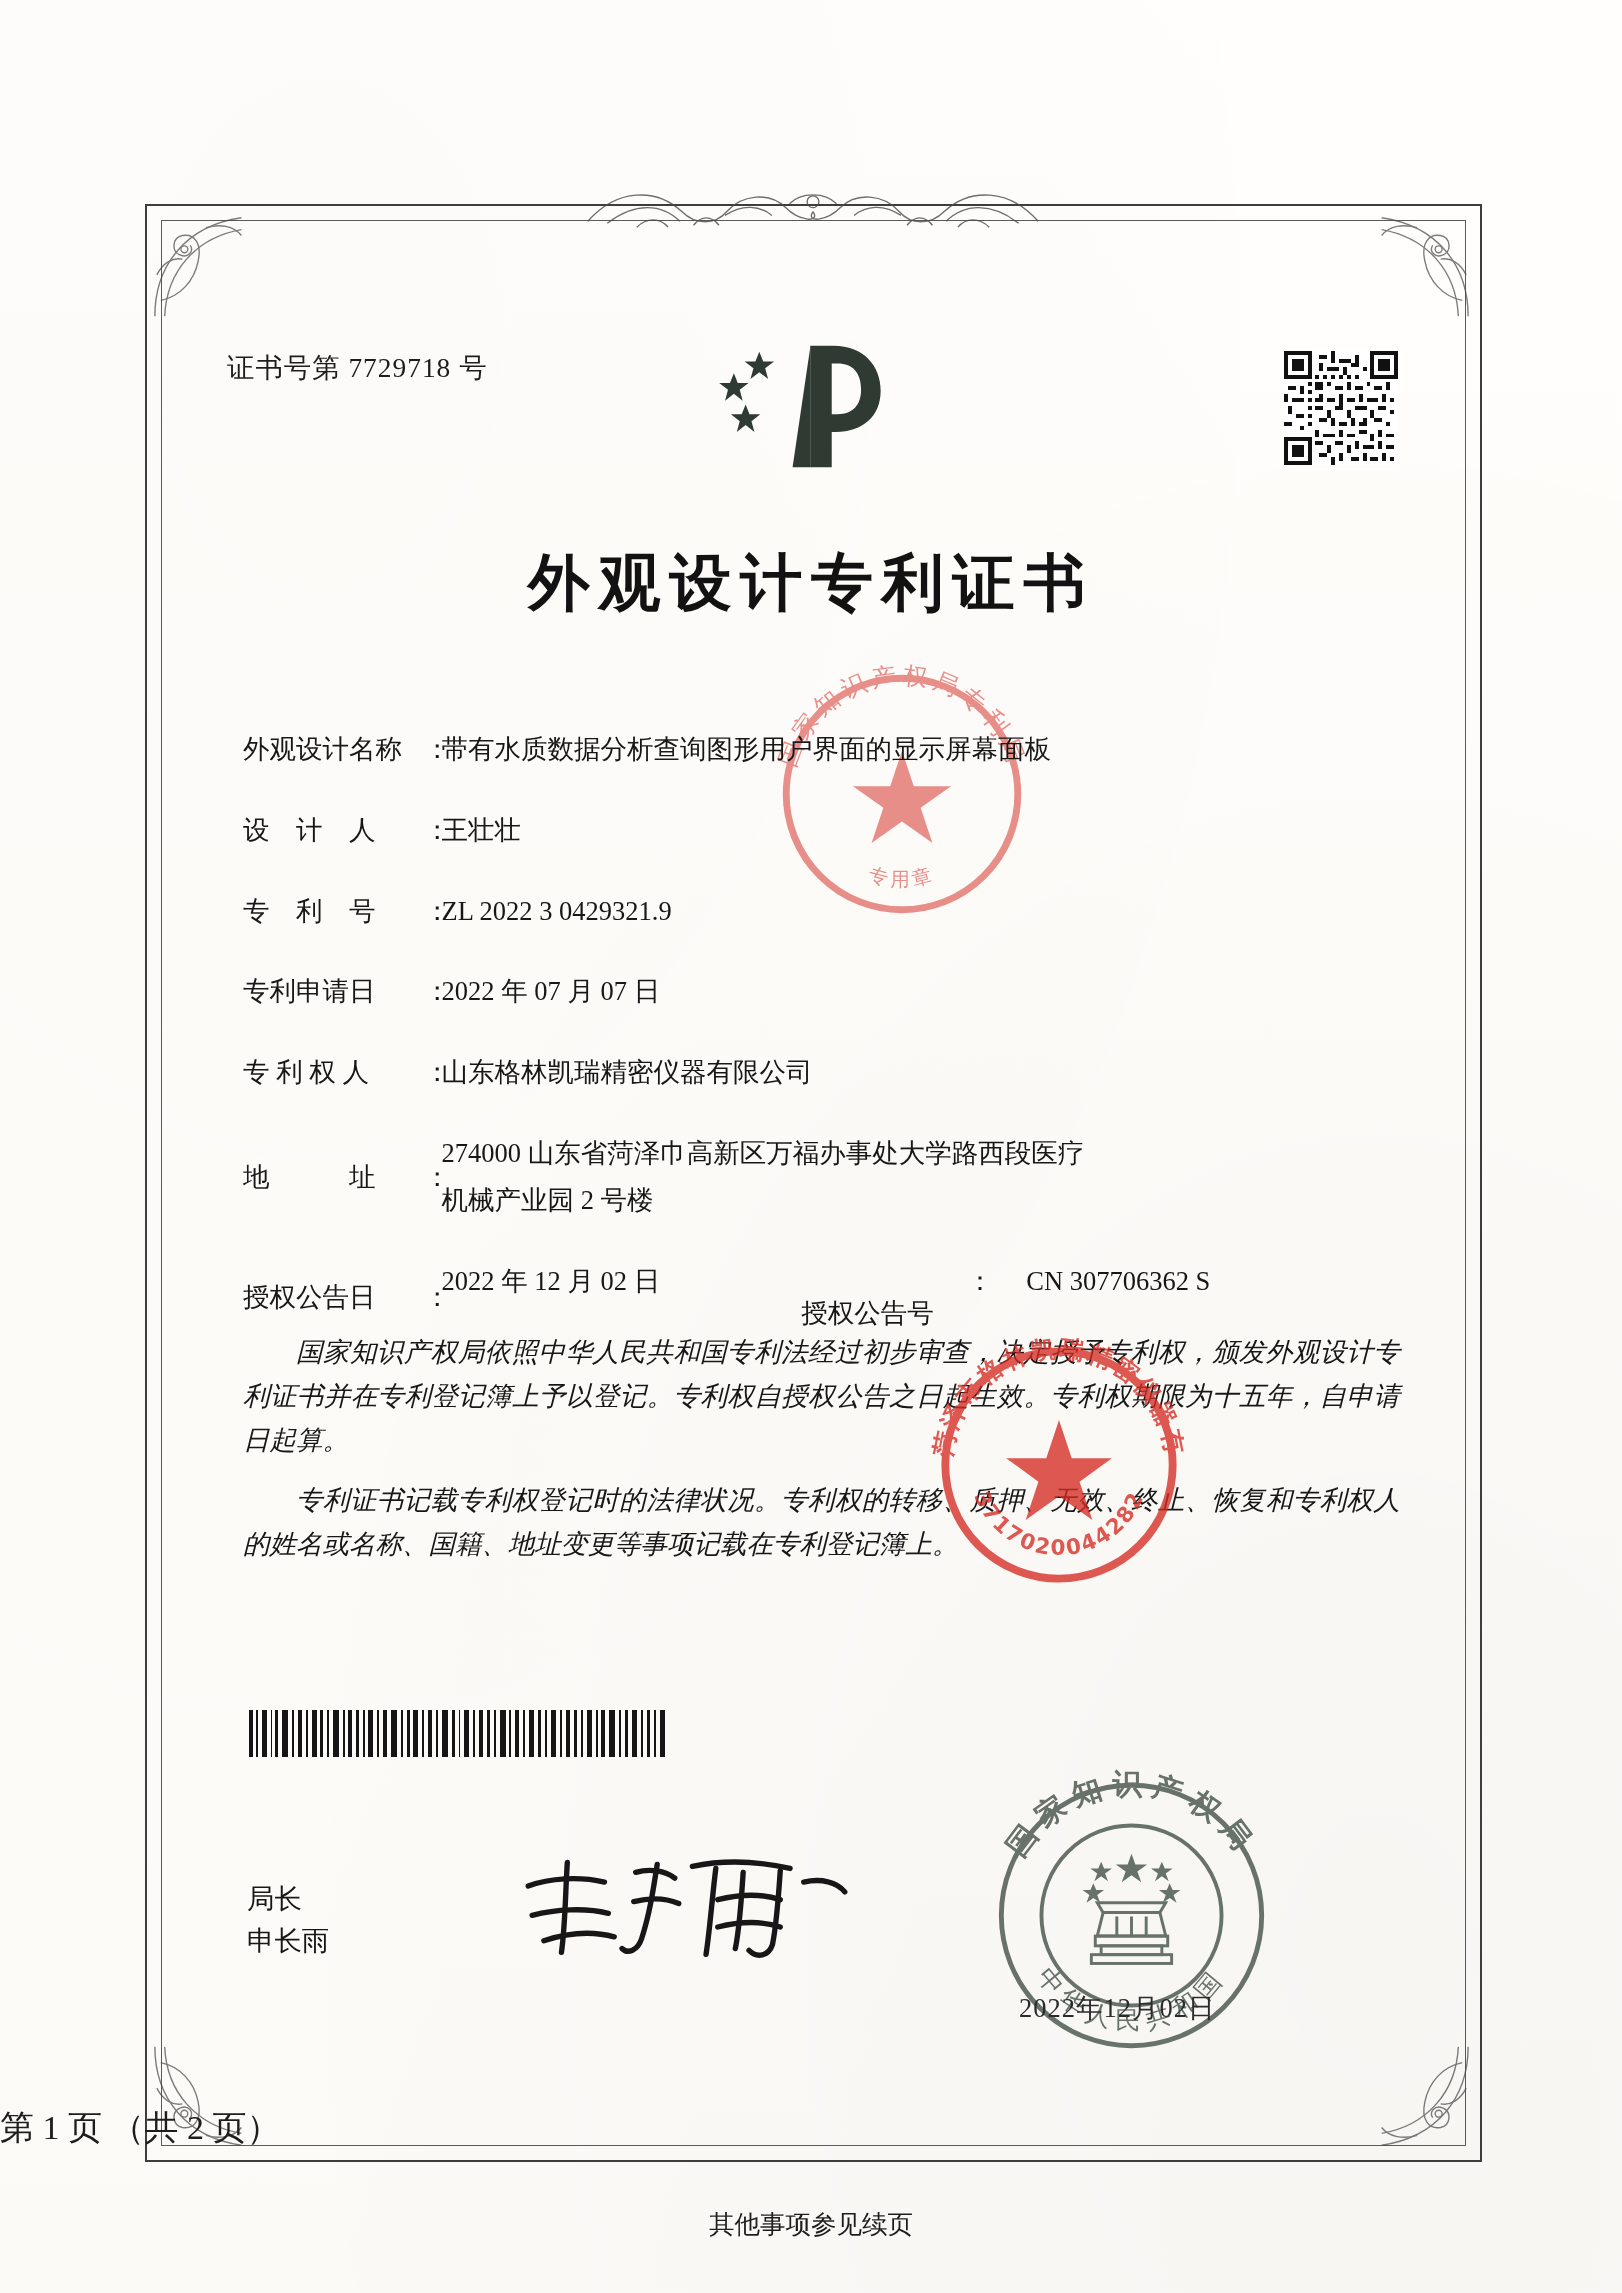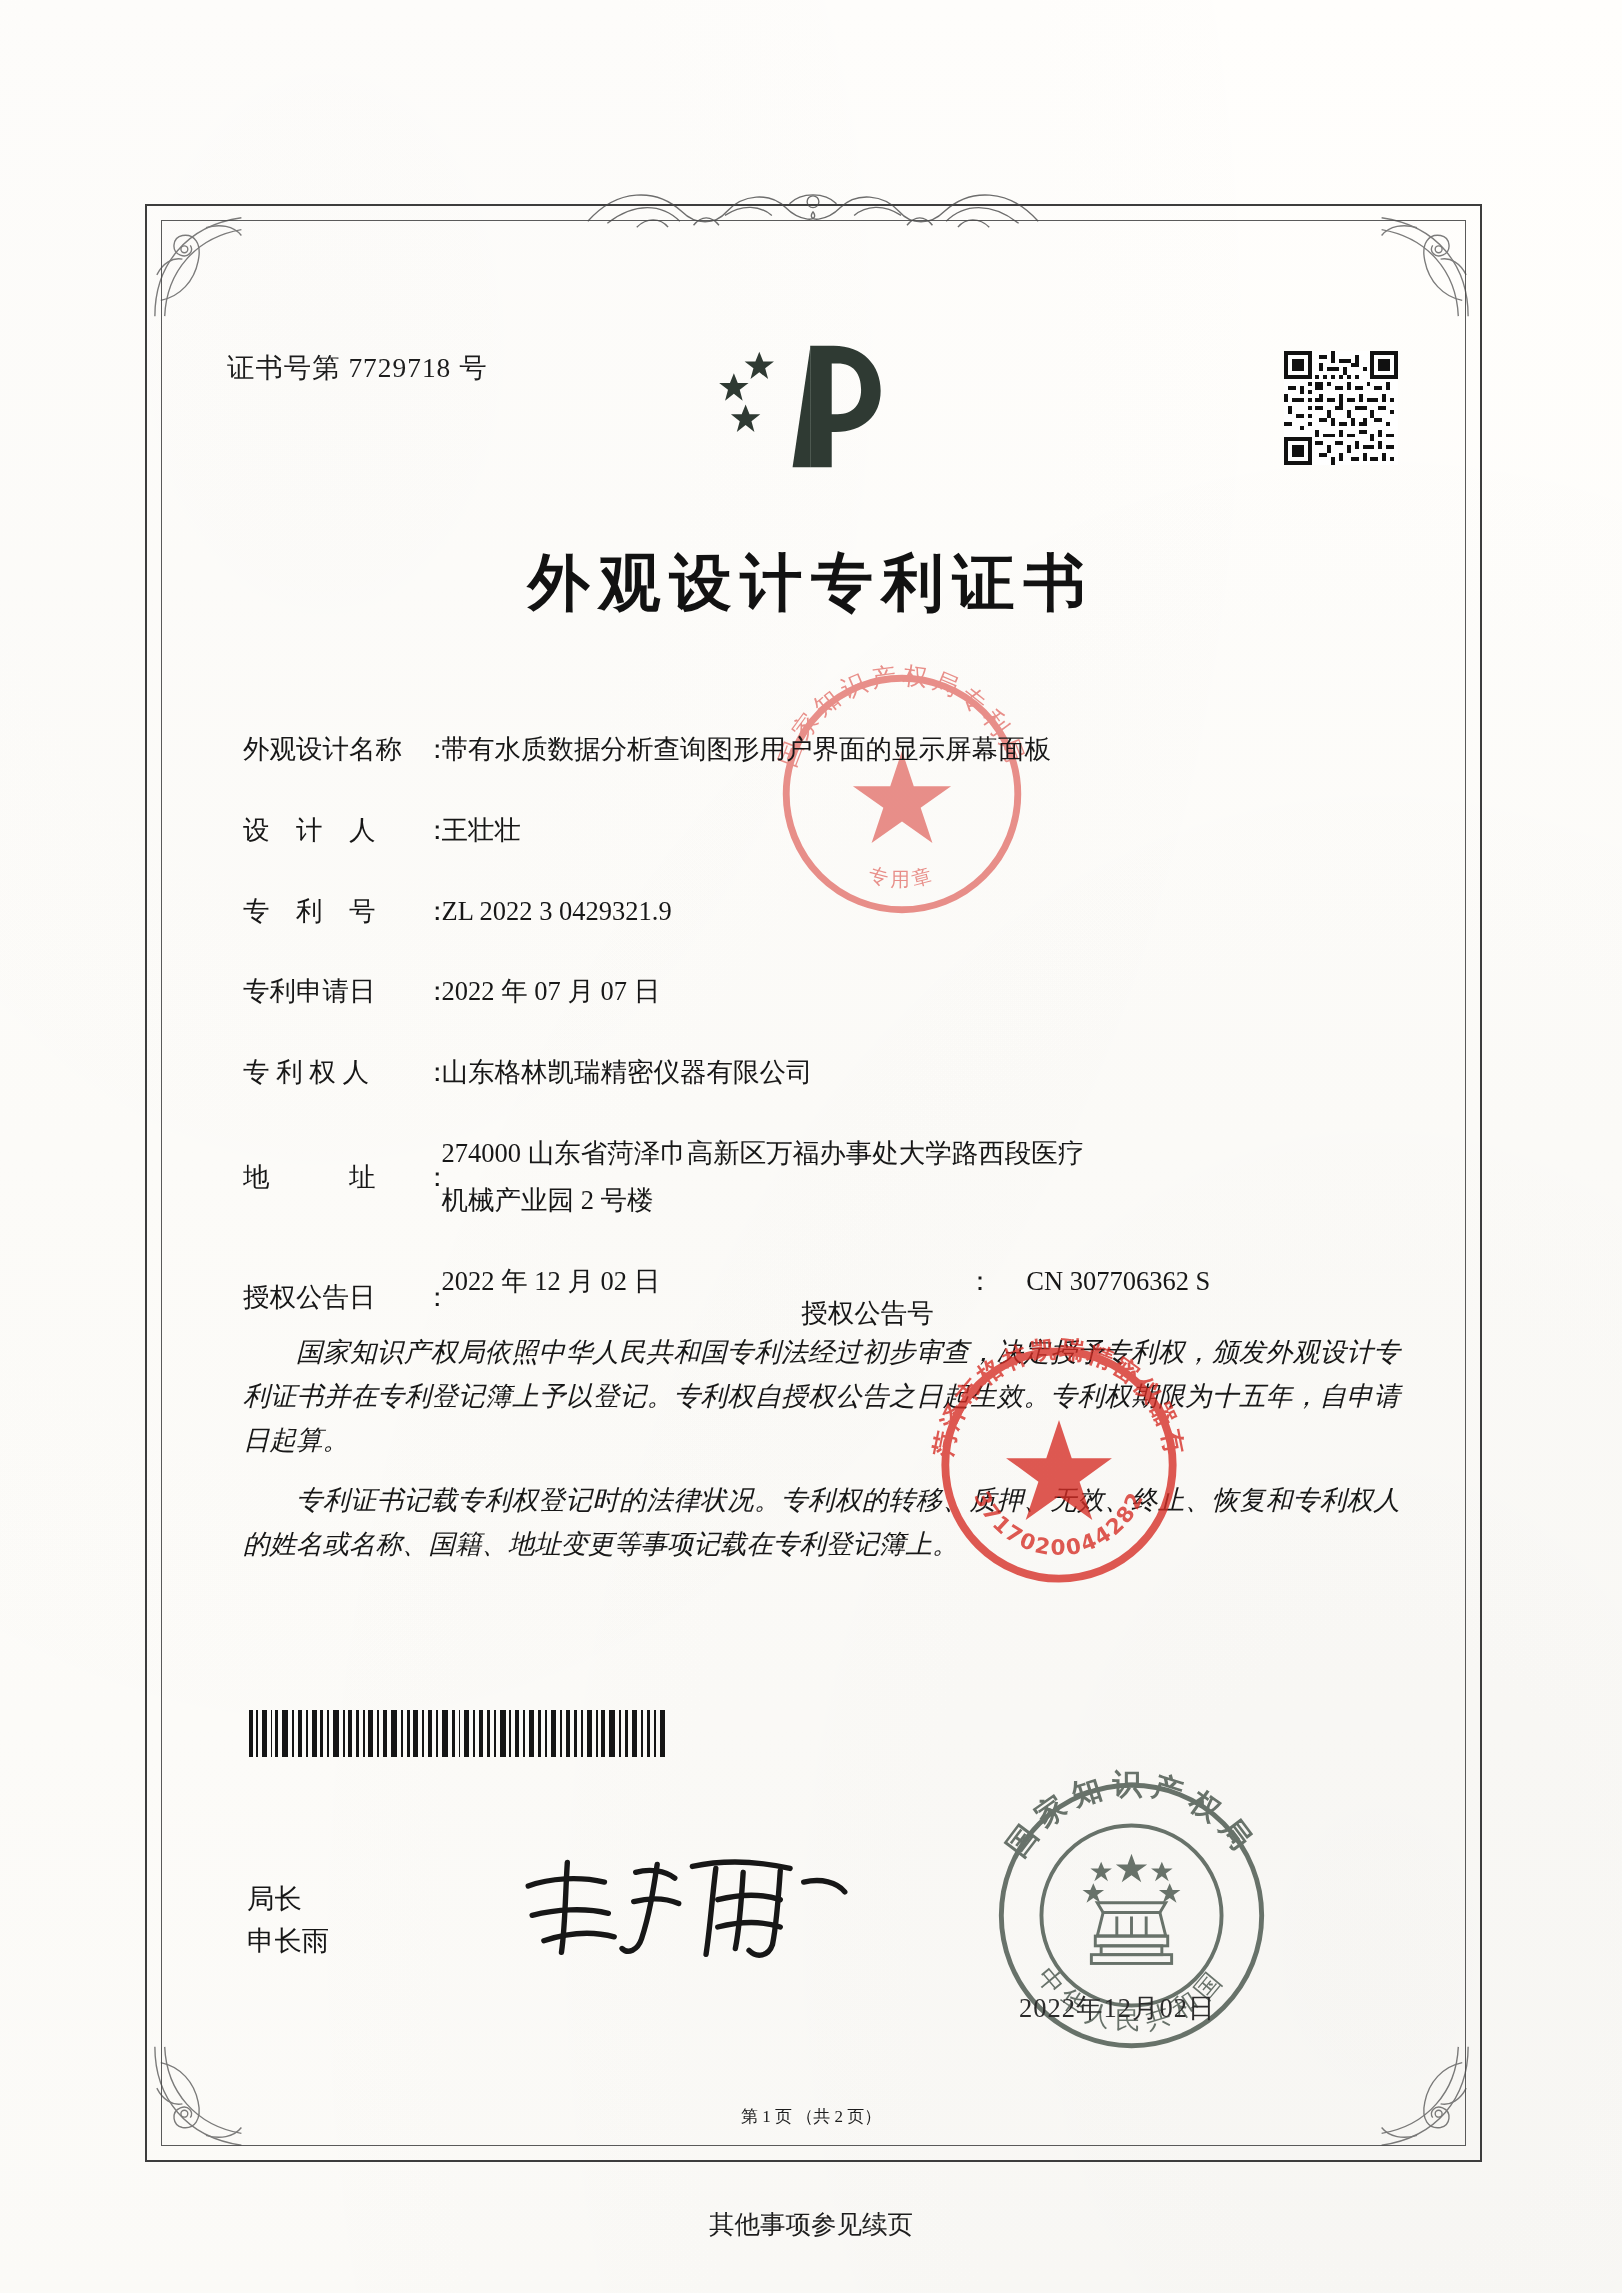--- a/index.html
+++ b/index.html
@@ -234,22 +234,22 @@
     opacity: 0.78;
   }
   .seal-red-main svg { display:block; width:100%; height:100%; }
 
   
   .page-footer {
     position: absolute;
     left: 0;
     right: 0;
     top: 2105px;
-    text-align: center;
-    font-size: 17px;
+    text-align: left;
+    font-size: 34px;
     color: #1d1d1d;
   }
   .outside-note {
     position: absolute;
     left: 0;
     right: 0;
     top: 2207px;
     text-align: center;
     font-size: 25.5px;
     color: #1d1d1d;

